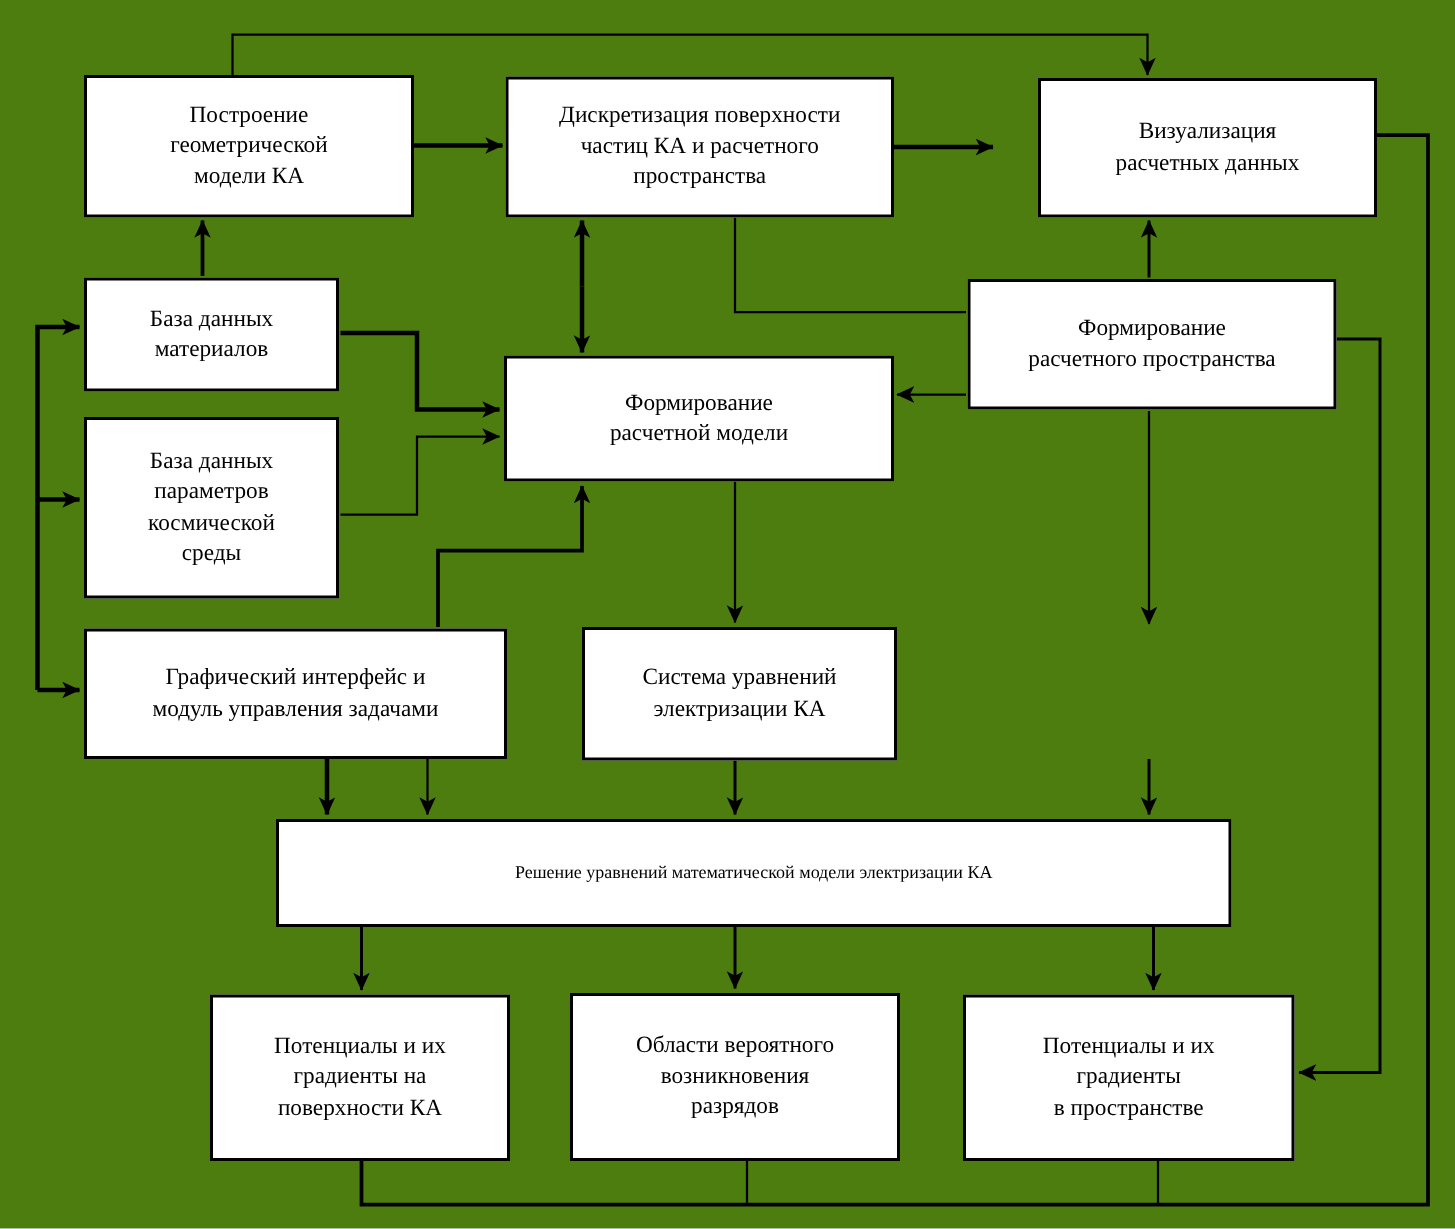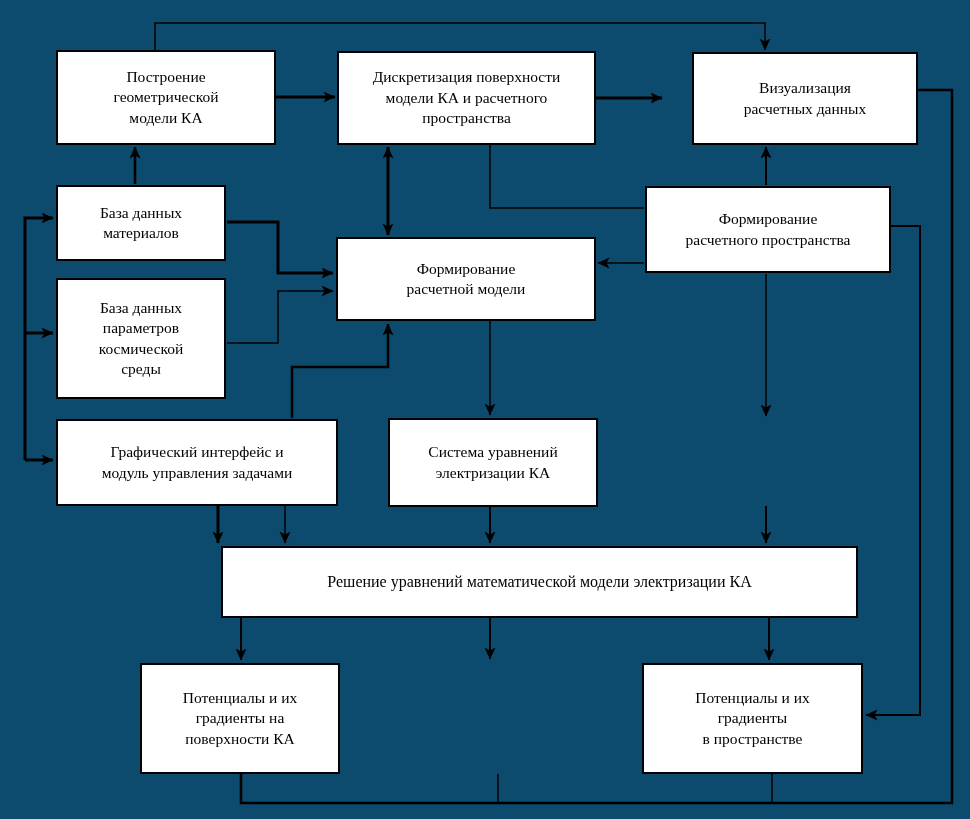--- a/index.html
+++ b/index.html
@@ -1,39 +1,39 @@
 <!DOCTYPE html>
 <html><head>
 <meta charset="utf-8">
 <style>
   html,body{margin:0;padding:0;background:#ffffff;}
   #stage{
     position:relative;
     width:970px;height:819px;
-    background:#0c4a6e;
+    background:#4d7c0f;
     font-family:"Liberation Serif","DejaVu Serif",serif;
     color:#000;
     overflow:hidden;
   }
   #edges{position:absolute;left:0;top:0;width:970px;height:819px;}
   .node{
     position:absolute;
     box-sizing:border-box;
     background:#ffffff;
     border:2px solid #000;
     display:flex;
     align-items:center;
     justify-content:center;
     text-align:center;
     white-space:pre-line;
     font-size:15.5px;
     line-height:1.32;
     padding:2px 6px;
   }
-  .node.wide{font-size:16px;margin-left:37px;}
+  .node.wide{font-size:12px;}
   .edge{fill:none;stroke:#000;}
 </style>
 </head>
 <body>
 
 <div id="stage">
 
   <svg id="edges" viewBox="0 0 970 819" xmlns="http://www.w3.org/2000/svg">
     <defs>
       <marker id="arr" markerWidth="13" markerHeight="12" refX="11.5" refY="5.5" orient="auto" markerUnits="userSpaceOnUse">
@@ -88,21 +88,21 @@
     <polyline class="edge" points="241,774 241,803 952,803 952,90 892,90" stroke-width="2.5" marker-end="url(#arr)"></polyline>
     <line class="edge" x1="498" y1="774" x2="498" y2="803" stroke-width="1.5"></line>
     <line class="edge" x1="772" y1="774" x2="772" y2="803" stroke-width="1.5"></line>
   </svg>
 
   <div class="node" style="left:56px;top:50px;width:220px;height:95px;">Построение
 геометрической
 модели КА</div>
 
   <div class="node" style="left:337px;top:51px;width:259px;height:94px;">Дискретизация поверхности
-модели КА и расчетного
+частиц КА и расчетного
 пространства</div>
 
   <div class="node" style="left:664px;top:52px;width:226px;height:93px;margin-left:28px;">Визуализация
 расчетных данных</div>
 
   <div class="node" style="left:56px;top:185px;width:170px;height:76px;">База данных
 материалов</div>
 
   <div class="node" style="left:56px;top:278px;width:170px;height:121px;">База данных
 параметров
@@ -121,18 +121,21 @@
   <div class="node" style="left:56px;top:419px;width:282px;height:87px;">Графический интерфейс и
 модуль управления задачами</div>
 
 
   <div class="node wide" style="left:184px;top:546px;width:637px;height:72px;">Решение уравнений математической модели электризации КА</div>
 
   <div class="node" style="left:140px;top:663px;width:200px;height:111px;">Потенциалы и их
 градиенты на
 поверхности КА</div>
 
+  <div class="node" style="left:380px;top:662px;width:220px;height:112px;">Области вероятного
+возникновения
+разрядов</div>
 
   <div class="node" style="left:642px;top:663px;width:221px;height:111px;">Потенциалы и их
 градиенты
 в пространстве</div>
 
 </div>
 
 </body></html>

